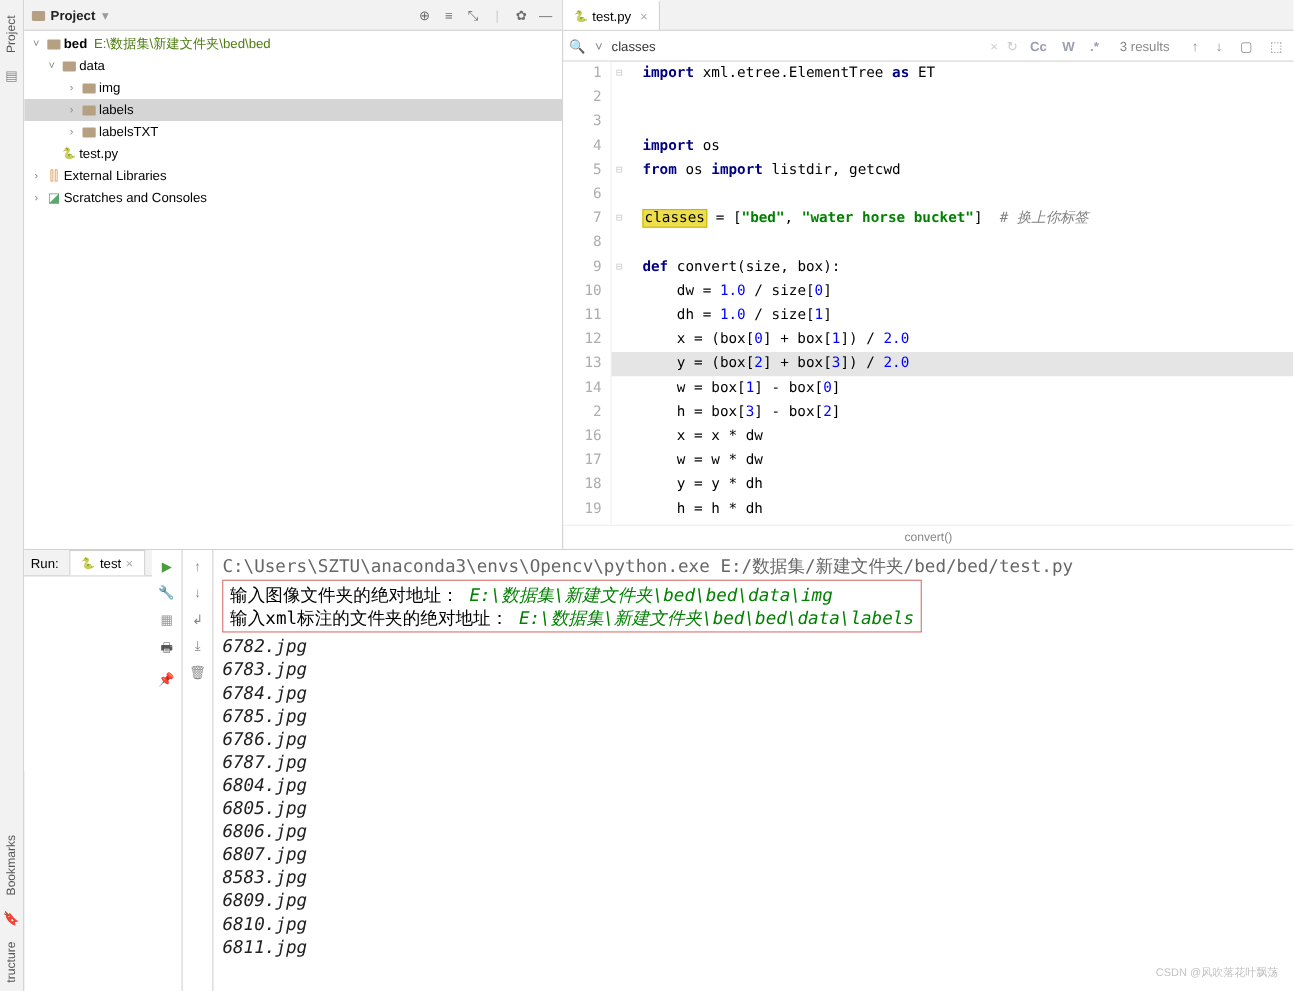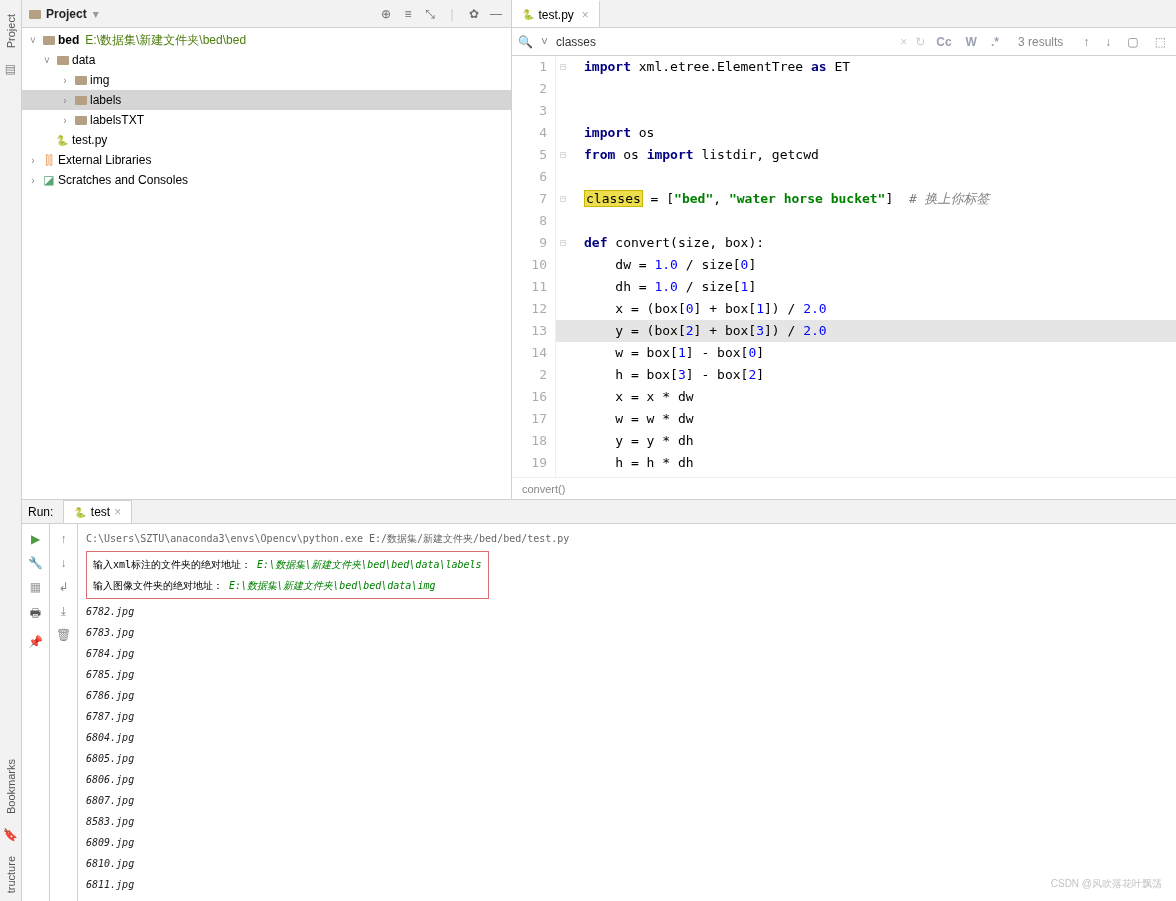--- a/index.html
+++ b/index.html
@@ -171,32 +171,32 @@
 .hl { background: #edde4d; border: 1px solid #c9b700; padding: 0 1px; }
 .fn { color: #000; }
 .breadcrumb-bar {
   height: 22px;
   border-top: 1px solid #eee;
   padding: 0 10px;
   color: #888;
   display: flex;
   align-items: center;
   font-size: 11px;
+  justify-content: center;
 }
 .fold-mark {
   position: absolute;
   left: 4px;
   color: #ccc;
   font-size: 10px;
 }
 
 .run-panel {
   flex: 1;
   display: flex;
-  flex-direction: column;
   background: #fff;
 }
 .run-header {
   height: 24px;
   background: #f2f2f2;
   border-bottom: 1px solid #d1d1d1;
   display: flex;
   align-items: center;
   padding: 0 6px;
 }
@@ -232,21 +232,21 @@
   display: flex;
   flex-direction: column;
   align-items: center;
   gap: 10px;
   padding-top: 8px;
   color: #888;
 }
 .console {
   flex: 1;
   font-family: "Consolas", "Monaco", monospace;
-  font-size: 10px;
+  font-size: 16px;
   line-height: 21px;
   padding: 4px 8px;
   overflow: auto;
 }
 .console .cmd { color: #666; }
 .console .prompt-box {
   border: 1px solid #d87070;
   padding: 2px 6px;
   margin: 2px 0;
   display: inline-block;
@@ -456,26 +456,26 @@
           <span>↑</span>
           <span>↓</span>
           <span>↲</span>
           <span>⤓</span>
           <span>🗑</span>
         </div>
         <div class="console">
           <div class="cmd">C:\Users\SZTU\anaconda3\envs\Opencv\python.exe E:/数据集/新建文件夹/bed/bed/test.py</div>
           <div class="prompt-box">
             <div>
+              <span class="cn">输入图像文件夹的绝对地址：</span>
+              <span class="green-path">E:\数据集\新建文件夹\bed\bed\data\img</span>
+            </div>
+            <div>
               <span class="cn">输入xml标注的文件夹的绝对地址：</span>
               <span class="green-path">E:\数据集\新建文件夹\bed\bed\data\labels</span>
-            </div>
-            <div>
-              <span class="cn">输入图像文件夹的绝对地址：</span>
-              <span class="green-path">E:\数据集\新建文件夹\bed\bed\data\img</span>
             </div>
           </div>
           <div id="console-files">
               <div class="file">6782.jpg</div>
               <div class="file">6783.jpg</div>
               <div class="file">6784.jpg</div>
               <div class="file">6785.jpg</div>
               <div class="file">6786.jpg</div>
               <div class="file">6787.jpg</div>
               <div class="file">6804.jpg</div>

